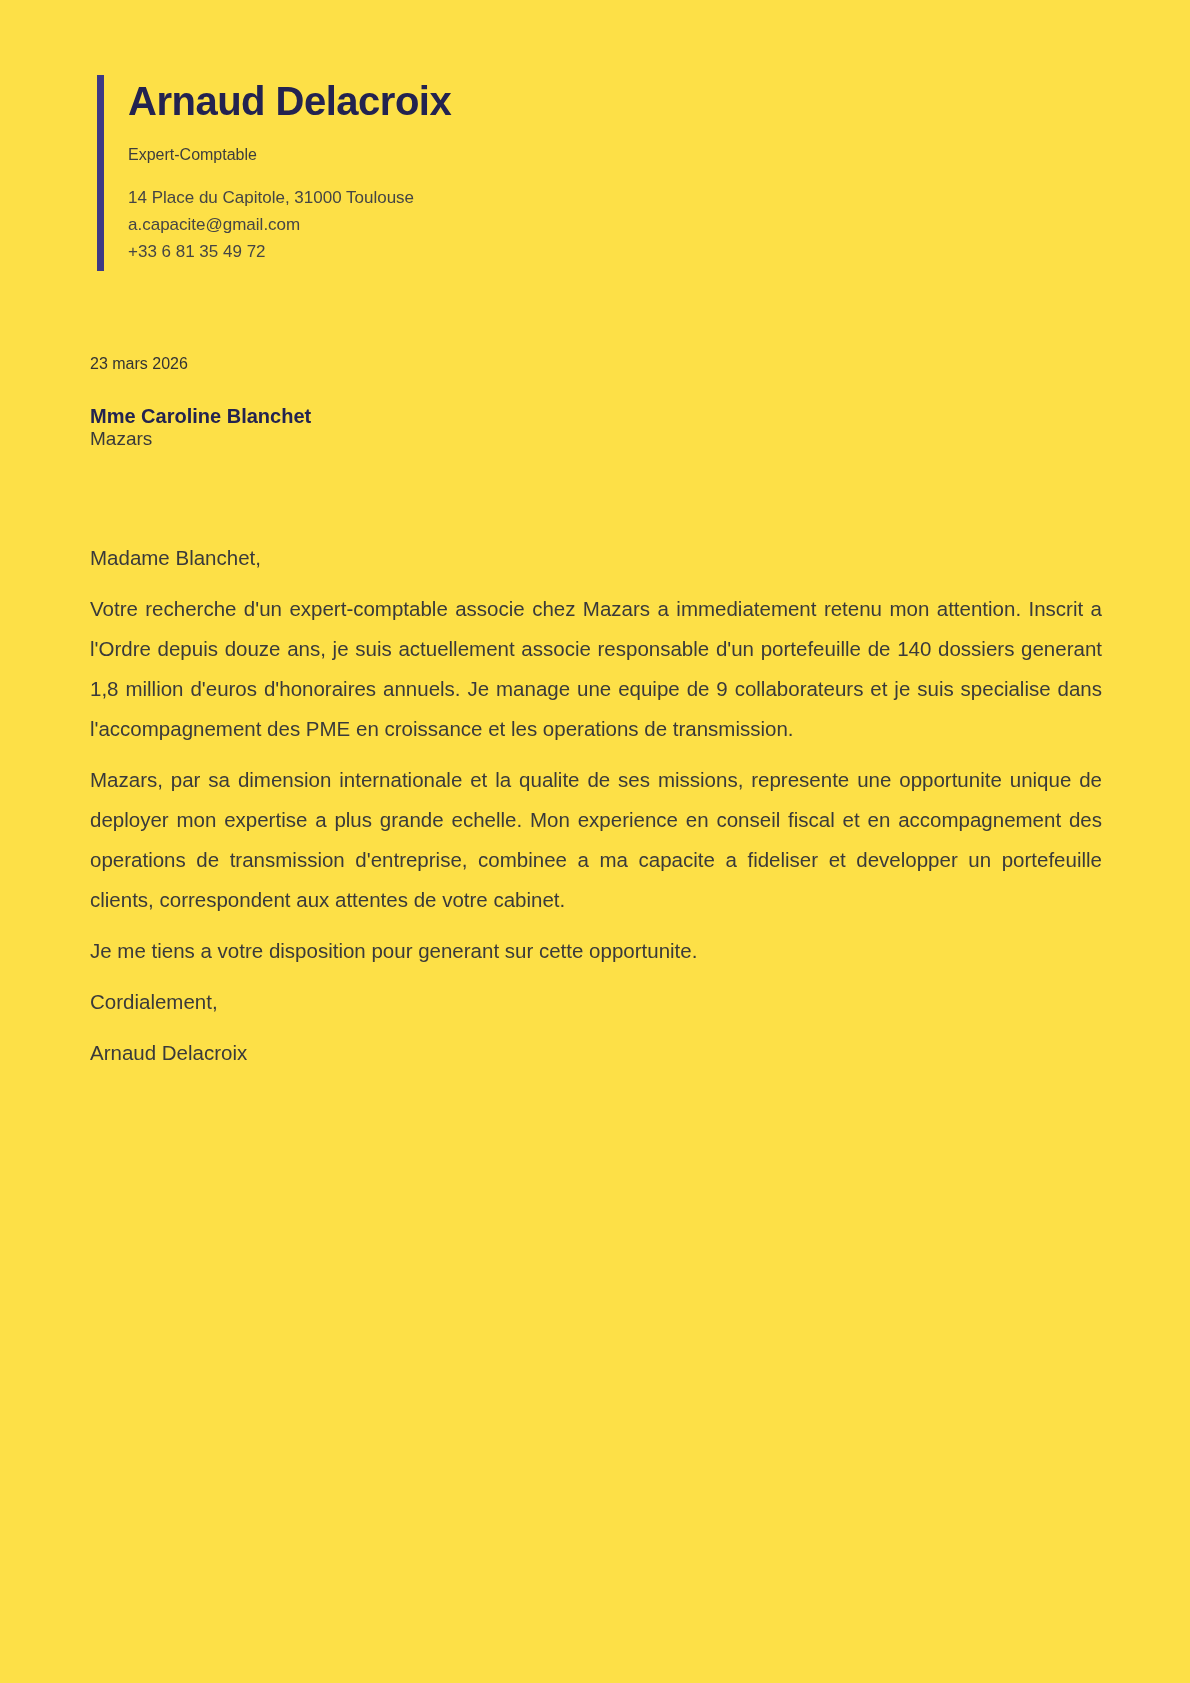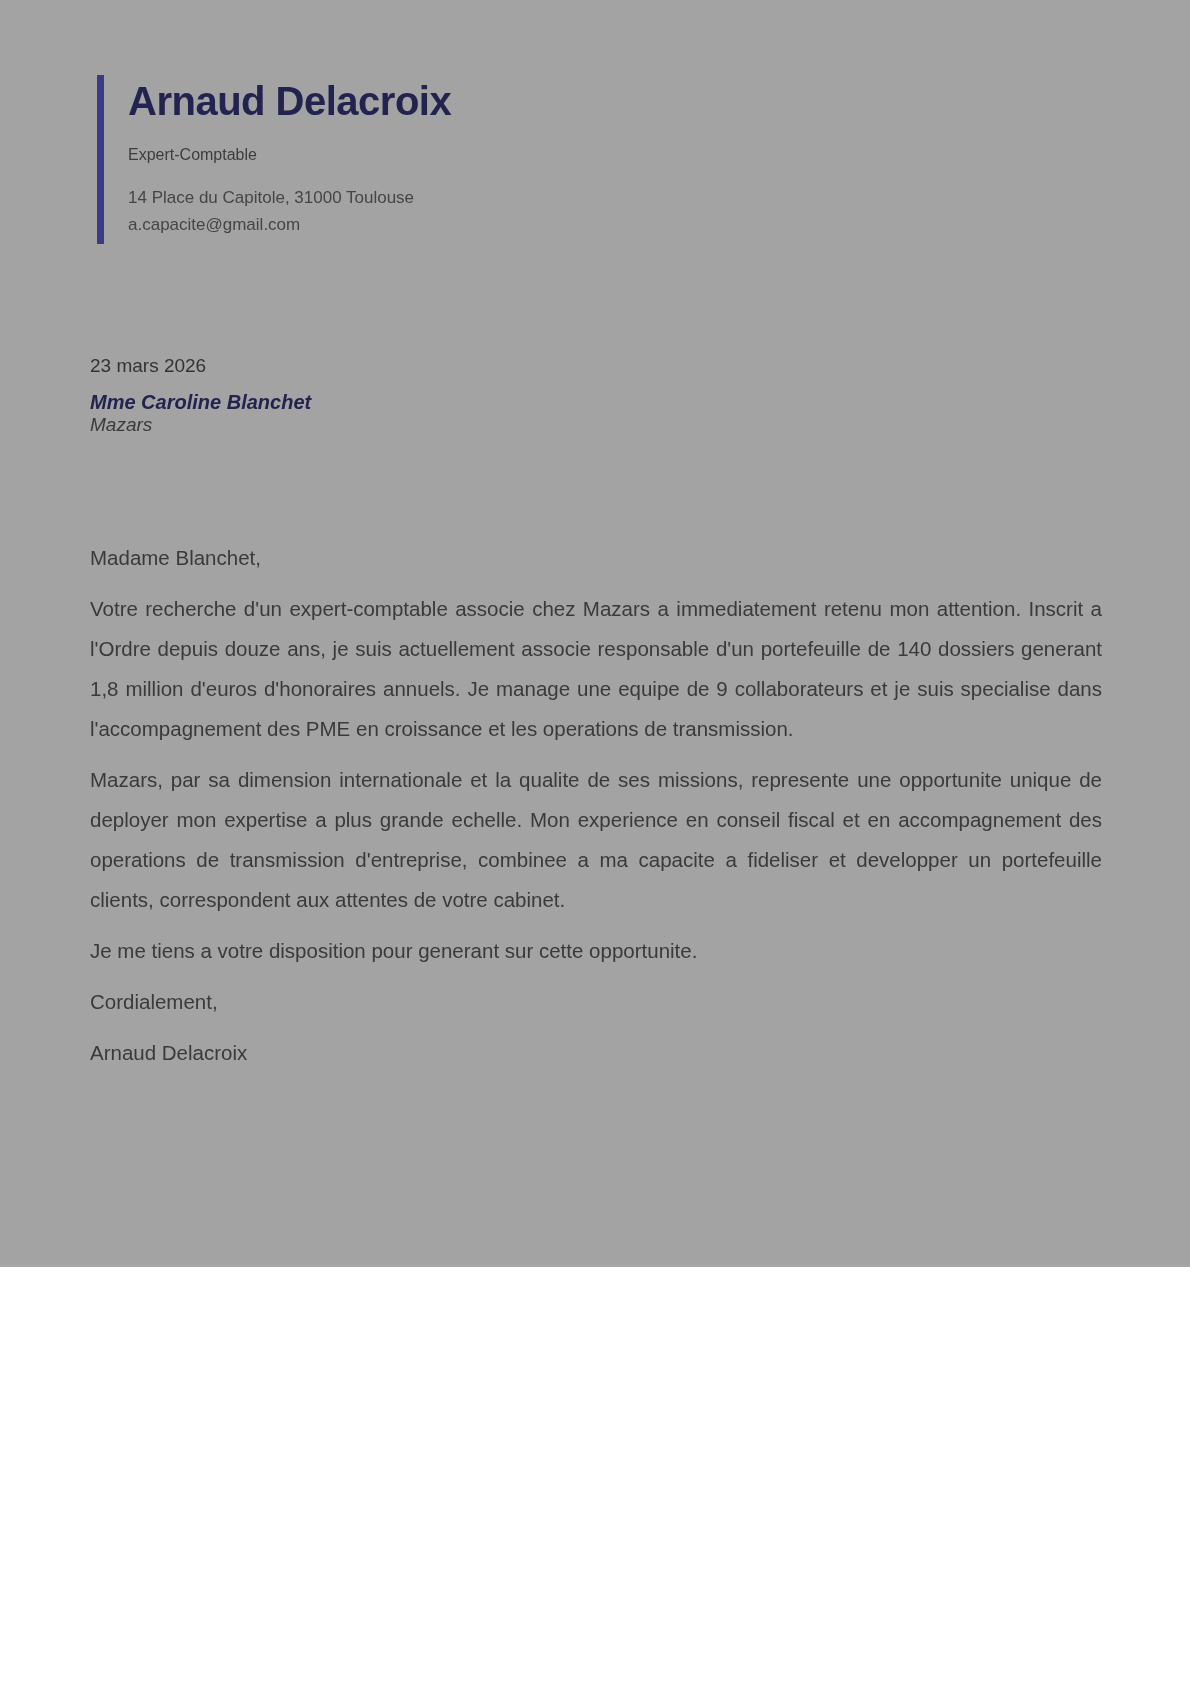--- a/index.html
+++ b/index.html
@@ -3,22 +3,22 @@
 <meta charset="utf-8">
 <style>
   * { margin: 0; padding: 0; box-sizing: border-box; }
   html, body {
     background: #ffffff;
     font-family: "Liberation Sans", "DejaVu Sans", sans-serif;
   }
   .page {
     position: relative;
     width: 1190px;
-    height: 1267px;
-    background: #a3a3a3;
+    height: 1683px;
+    background: #fde047;
     overflow: hidden;
   }
   
   .header {
     position: absolute;
     top: 75px;
     left: 97px;
     width: 950px;
     border-left: 7px solid #3d3a85;
     padding-left: 24px;
@@ -42,28 +42,27 @@
     margin-top: 20px;
     font-size: 17px;
     line-height: 27px;
     color: #454545;
   }
   
   .letter-date {
     position: absolute;
     top: 355px;
     left: 90px;
-    font-size: 19px;
+    font-size: 16px;
     color: #333333;
   }
   .recipient {
     position: absolute;
-    top: 391px;
+    top: 405px;
     left: 90px;
-    font-style: italic;
   }
   .recipient-name {
     font-size: 20px;
     font-weight: 700;
     color: #232350;
   }
   .recipient-company {
     margin-top: 0;
     font-size: 19px;
     color: #3a3a3a;
@@ -86,20 +85,21 @@
 <body>
 
 <div class="page">
 
   <div class="header">
     <div class="sender-name">Arnaud Delacroix</div>
     <div class="sender-title">Expert-Comptable</div>
     <div class="sender-contact">
       <div>14 Place du Capitole, 31000 Toulouse</div>
       <div>a.capacite@gmail.com</div>
+      <div>+33 6 81 35 49 72</div>
     </div>
   </div>
 
   <div class="letter-date">23 mars 2026</div>
 
   <div class="recipient">
     <div class="recipient-name">Mme Caroline Blanchet</div>
     <div class="recipient-company">Mazars</div>
   </div>
 

